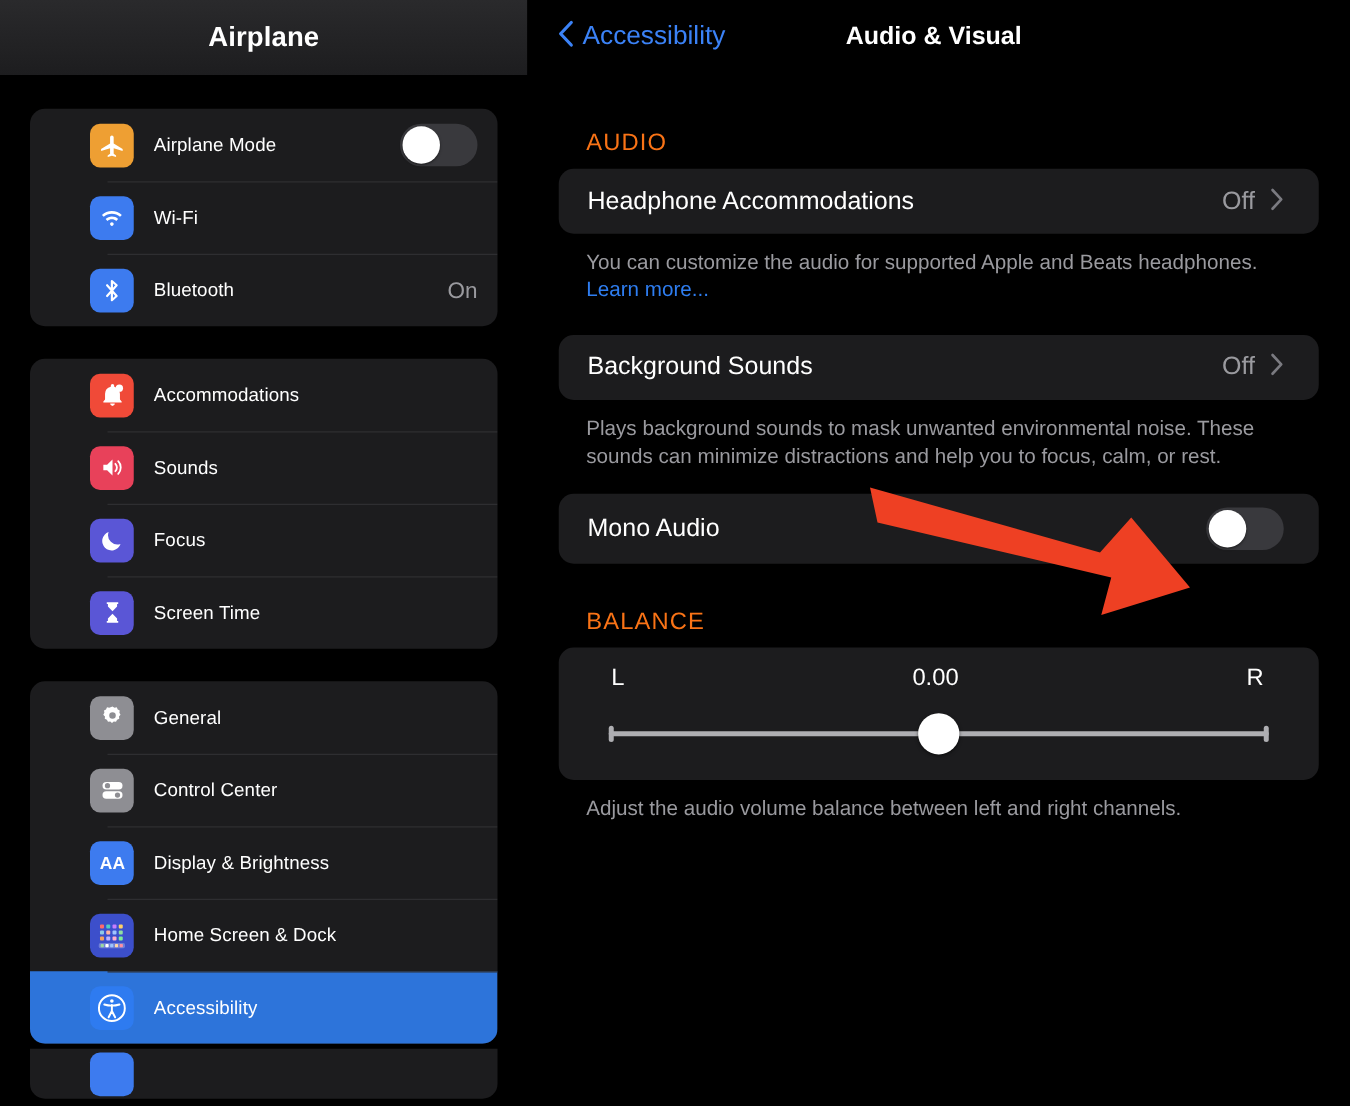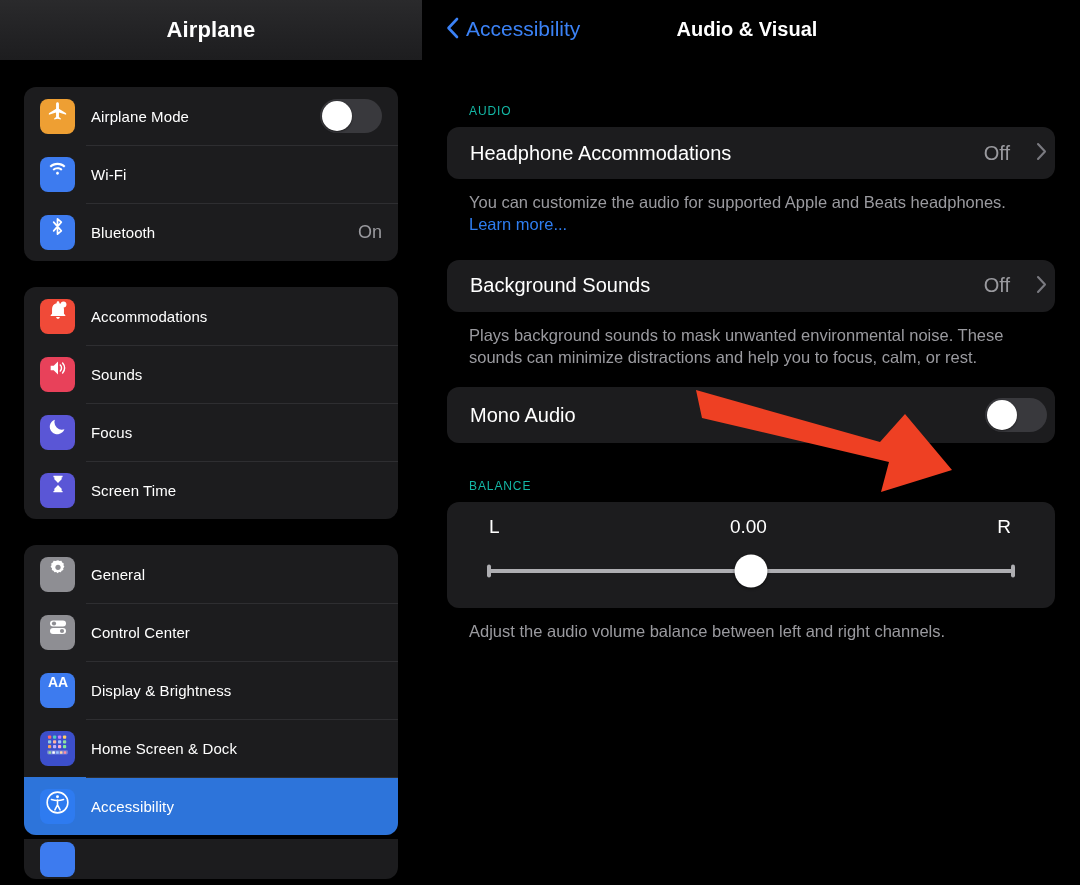--- a/index.html
+++ b/index.html
@@ -44,23 +44,24 @@
     position: relative;
   }
   .srow + .srow::before {
     content: ""; position: absolute; left: 62px; right: 0; top: 0;
     height: 1px; background: #2e2e31;
   }
   .srow.selected { background: #2d74da; }
   .app-icon {
     width: 35px; height: 35px; border-radius: 8px;
     flex: 0 0 35px;
-    display: flex; align-items: flex-start; justify-content: center;
+    display: flex; align-items: center; justify-content: center;
     margin-right: 16px;
     position: relative;
+    margin-left: 32px;
   }
   .app-icon svg { display: block; }
   .srow-label {
     color: #fff; font-size: 15px; letter-spacing: .1px;
     white-space: nowrap; overflow: hidden;
   }
   .srow-value {
     margin-left: auto; color: #9a9a9f; font-size: 18px;
   }
   
@@ -103,34 +104,33 @@
   .chev-back {
     display: inline-block; margin-right: 7px; line-height: 1;
   }
   .detail-title {
     position: absolute; left: 0; right: 8px; text-align: center;
     color: #fff; font-size: 20px; font-weight: bold;
     pointer-events: none;
   }
   .detail-body { padding: 0 25px; }
   .section-header {
-    color: #14b8a6; font-size: 12px; letter-spacing: .9px;
+    color: #f97316; font-size: 19px; letter-spacing: .9px;
     margin: 46px 0 9px 22px;
   }
   .section-header.tight { margin-top: 36px; }
   .card {
     background: #1c1c1e;
     border-radius: 12px;
     overflow: hidden;
   }
   .drow {
     display: flex; align-items: center;
     height: 52px;
-    padding: 0 8px 0 23px;
-    gap: 14px;
+    padding: 0 28px 0 23px;
   }
   .drow-label { color: #fff; font-size: 20px; }
   .drow-value { margin-left: auto; color: #9a9a9f; font-size: 20px; }
   .chev-right { color: #7a7a80; font-size: 20px; margin-left: 12px; line-height: 1; }
   .footnote {
     color: #9a9a9f; font-size: 16.5px; line-height: 1.35;
     margin: 12px 0 0 22px; max-width: 575px;
   }
   .footnote a { color: #2e7df0; text-decoration: none; }
 

